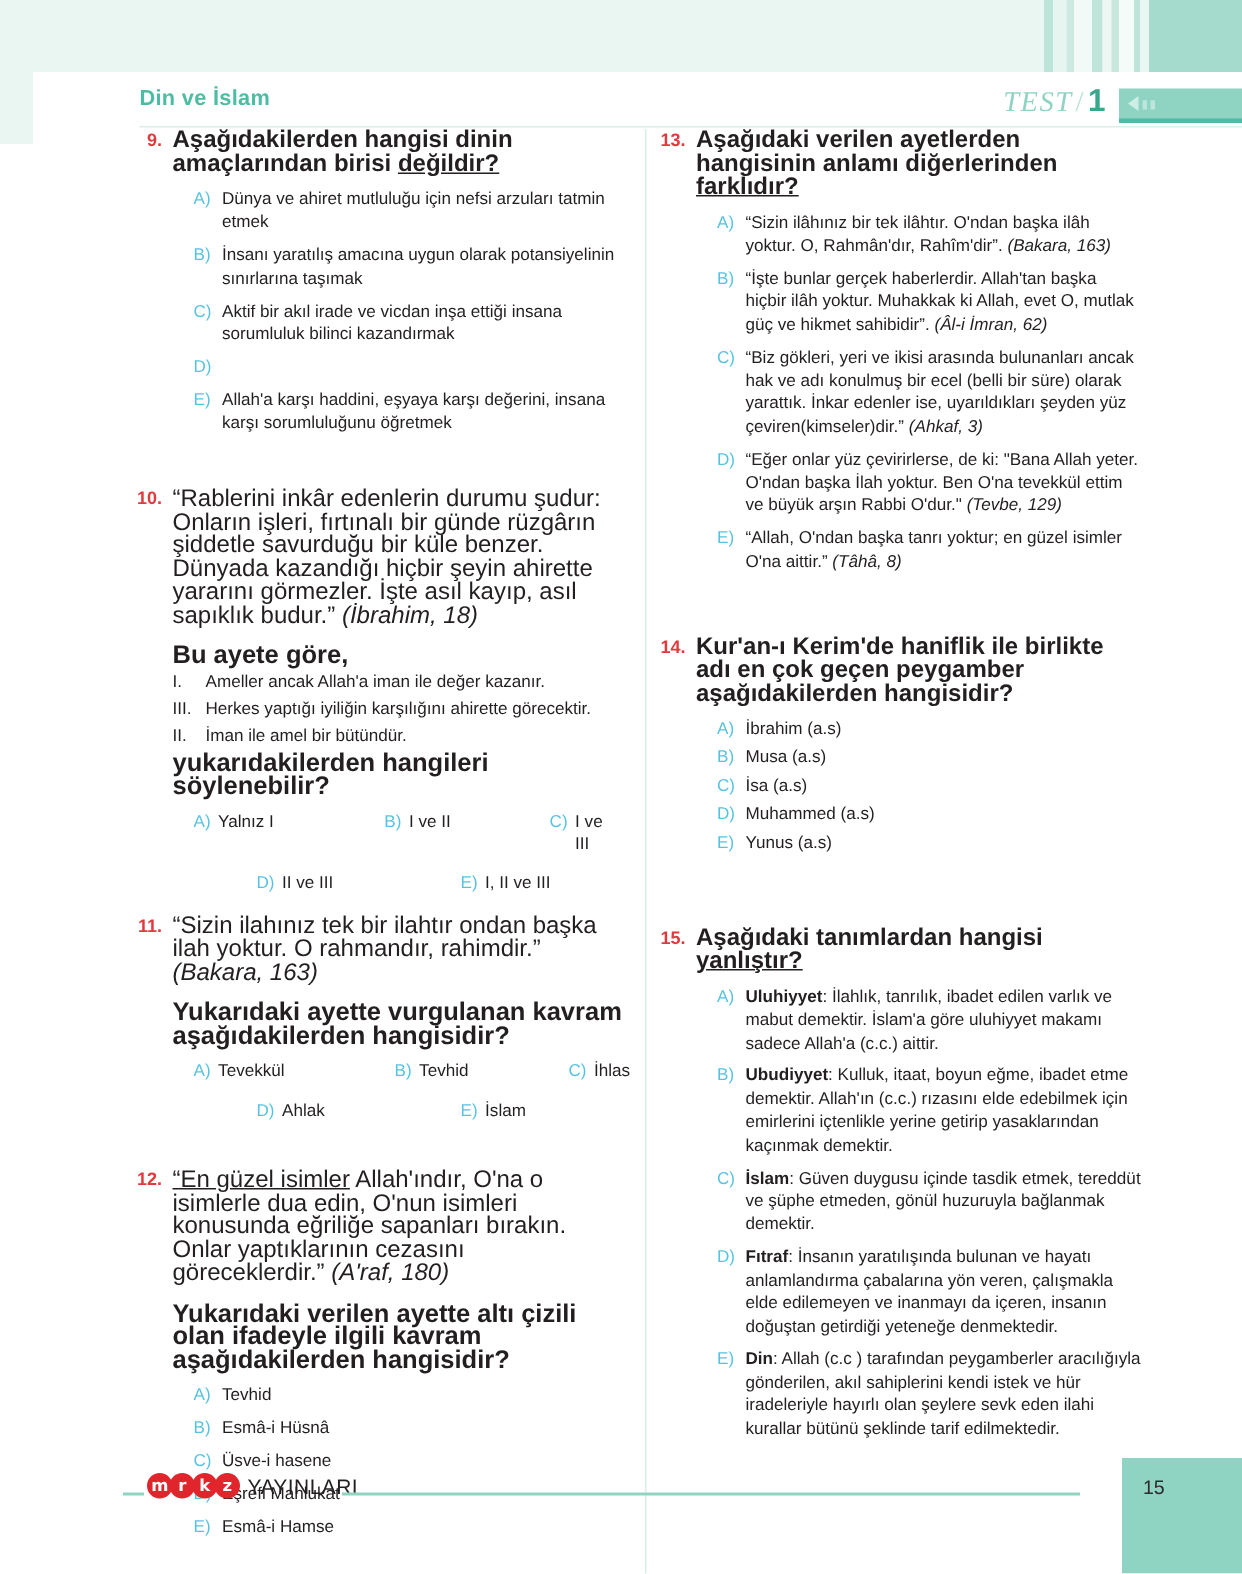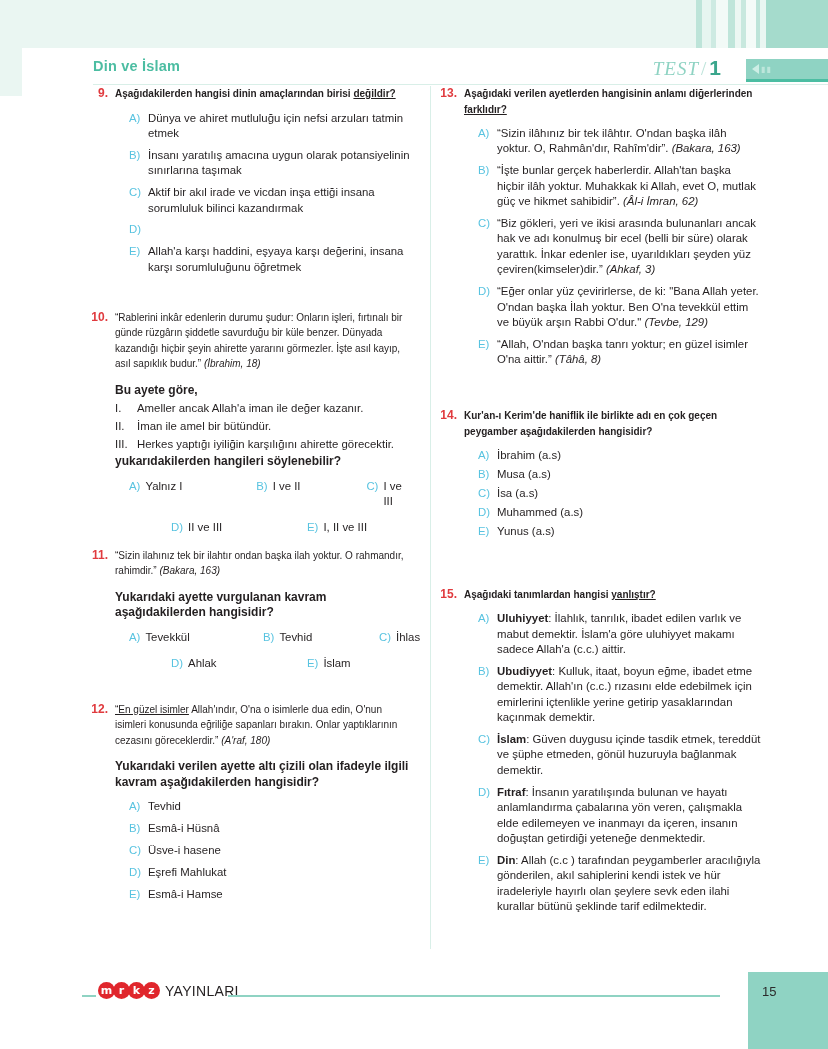--- a/index.html
+++ b/index.html
@@ -54,21 +54,21 @@
   .header-title {
     position: absolute;
     left: 0; top: 0;
     font-size: 14.5px;
     font-weight: bold;
     color: #4cbda2;
     letter-spacing: .2px;
   }
   .test-label {
     position: absolute;
-    right: 106px; top: -2px;
+    right: 90px; top: -2px;
     font-family: "Liberation Serif", serif;
     font-style: italic;
     font-size: 19px;
     color: #8fd3c3;
     letter-spacing: 1px;
   }
   .test-slash {
     font-style: normal;
     color: #b9e2d8;
     margin: 0 2px;
@@ -132,30 +132,30 @@
     text-align: right;
     padding-right: 7px;
     font-size: 12px;
     font-weight: bold;
     color: #e03a3e;
     line-height: 15.5px;
   }
   .q-body { flex: 1; }
 
   .q-stem {
-    font-size: 10px;
+    font-size: 16px;
     line-height: 15.5px;
     font-weight: bold;
     color: #231f20;
   }
   .q-stem.plain { font-weight: normal; }
   .q-stem .u { text-decoration: underline; }
   .q-stem .it { font-style: italic; }
   .q-sub {
-    font-size: 12px;
+    font-size: 17px;
     line-height: 15.5px;
     font-weight: bold;
     margin-top: 11px;
   }
   .roman {
     font-size: 11.4px;
     line-height: 16px;
     display: flex;
     margin-top: 2px;
   }
@@ -315,26 +315,26 @@
     <div class="q" style="margin-bottom:12px">
       <div class="q-num">10.</div>
       <div class="q-body">
         <div class="q-stem plain"><span>“Rablerini inkâr edenlerin durumu şudur: Onların işleri, fırtınalı bir günde rüzgârın şiddetle savurduğu bir küle benzer. Dünyada kazandığı hiçbir şeyin ahirette yararını görmezler. İşte asıl kayıp, asıl sapıklık budur.” </span><span class="it">(İbrahim, 18)</span></div>
         <div class="q-sub">Bu ayete göre,</div>
         <div class="roman">
             <span class="rn">I.</span>
             <span>Ameller ancak Allah'a iman ile değer kazanır.</span>
           </div>
         <div class="roman">
+            <span class="rn">III.</span>
+            <span>Herkes yaptığı iyiliğin karşılığını ahirette görecektir.</span>
+          </div>
+        <div class="roman">
             <span class="rn">II.</span>
             <span>İman ile amel bir bütündür.</span>
-          </div>
-        <div class="roman">
-            <span class="rn">III.</span>
-            <span>Herkes yaptığı iyiliğin karşılığını ahirette görecektir.</span>
           </div>
         <div class="q-sub" style="margin-top:2px">yukarıdakilerden hangileri söylenebilir?</div>
         <div class="opt-row r3">
           <span class="opt-inline">
               <span class="lt">A)</span>
               <span>Yalnız I</span>
             </span>
           <span class="opt-inline">
               <span class="lt">B)</span>
               <span>I ve II</span>

